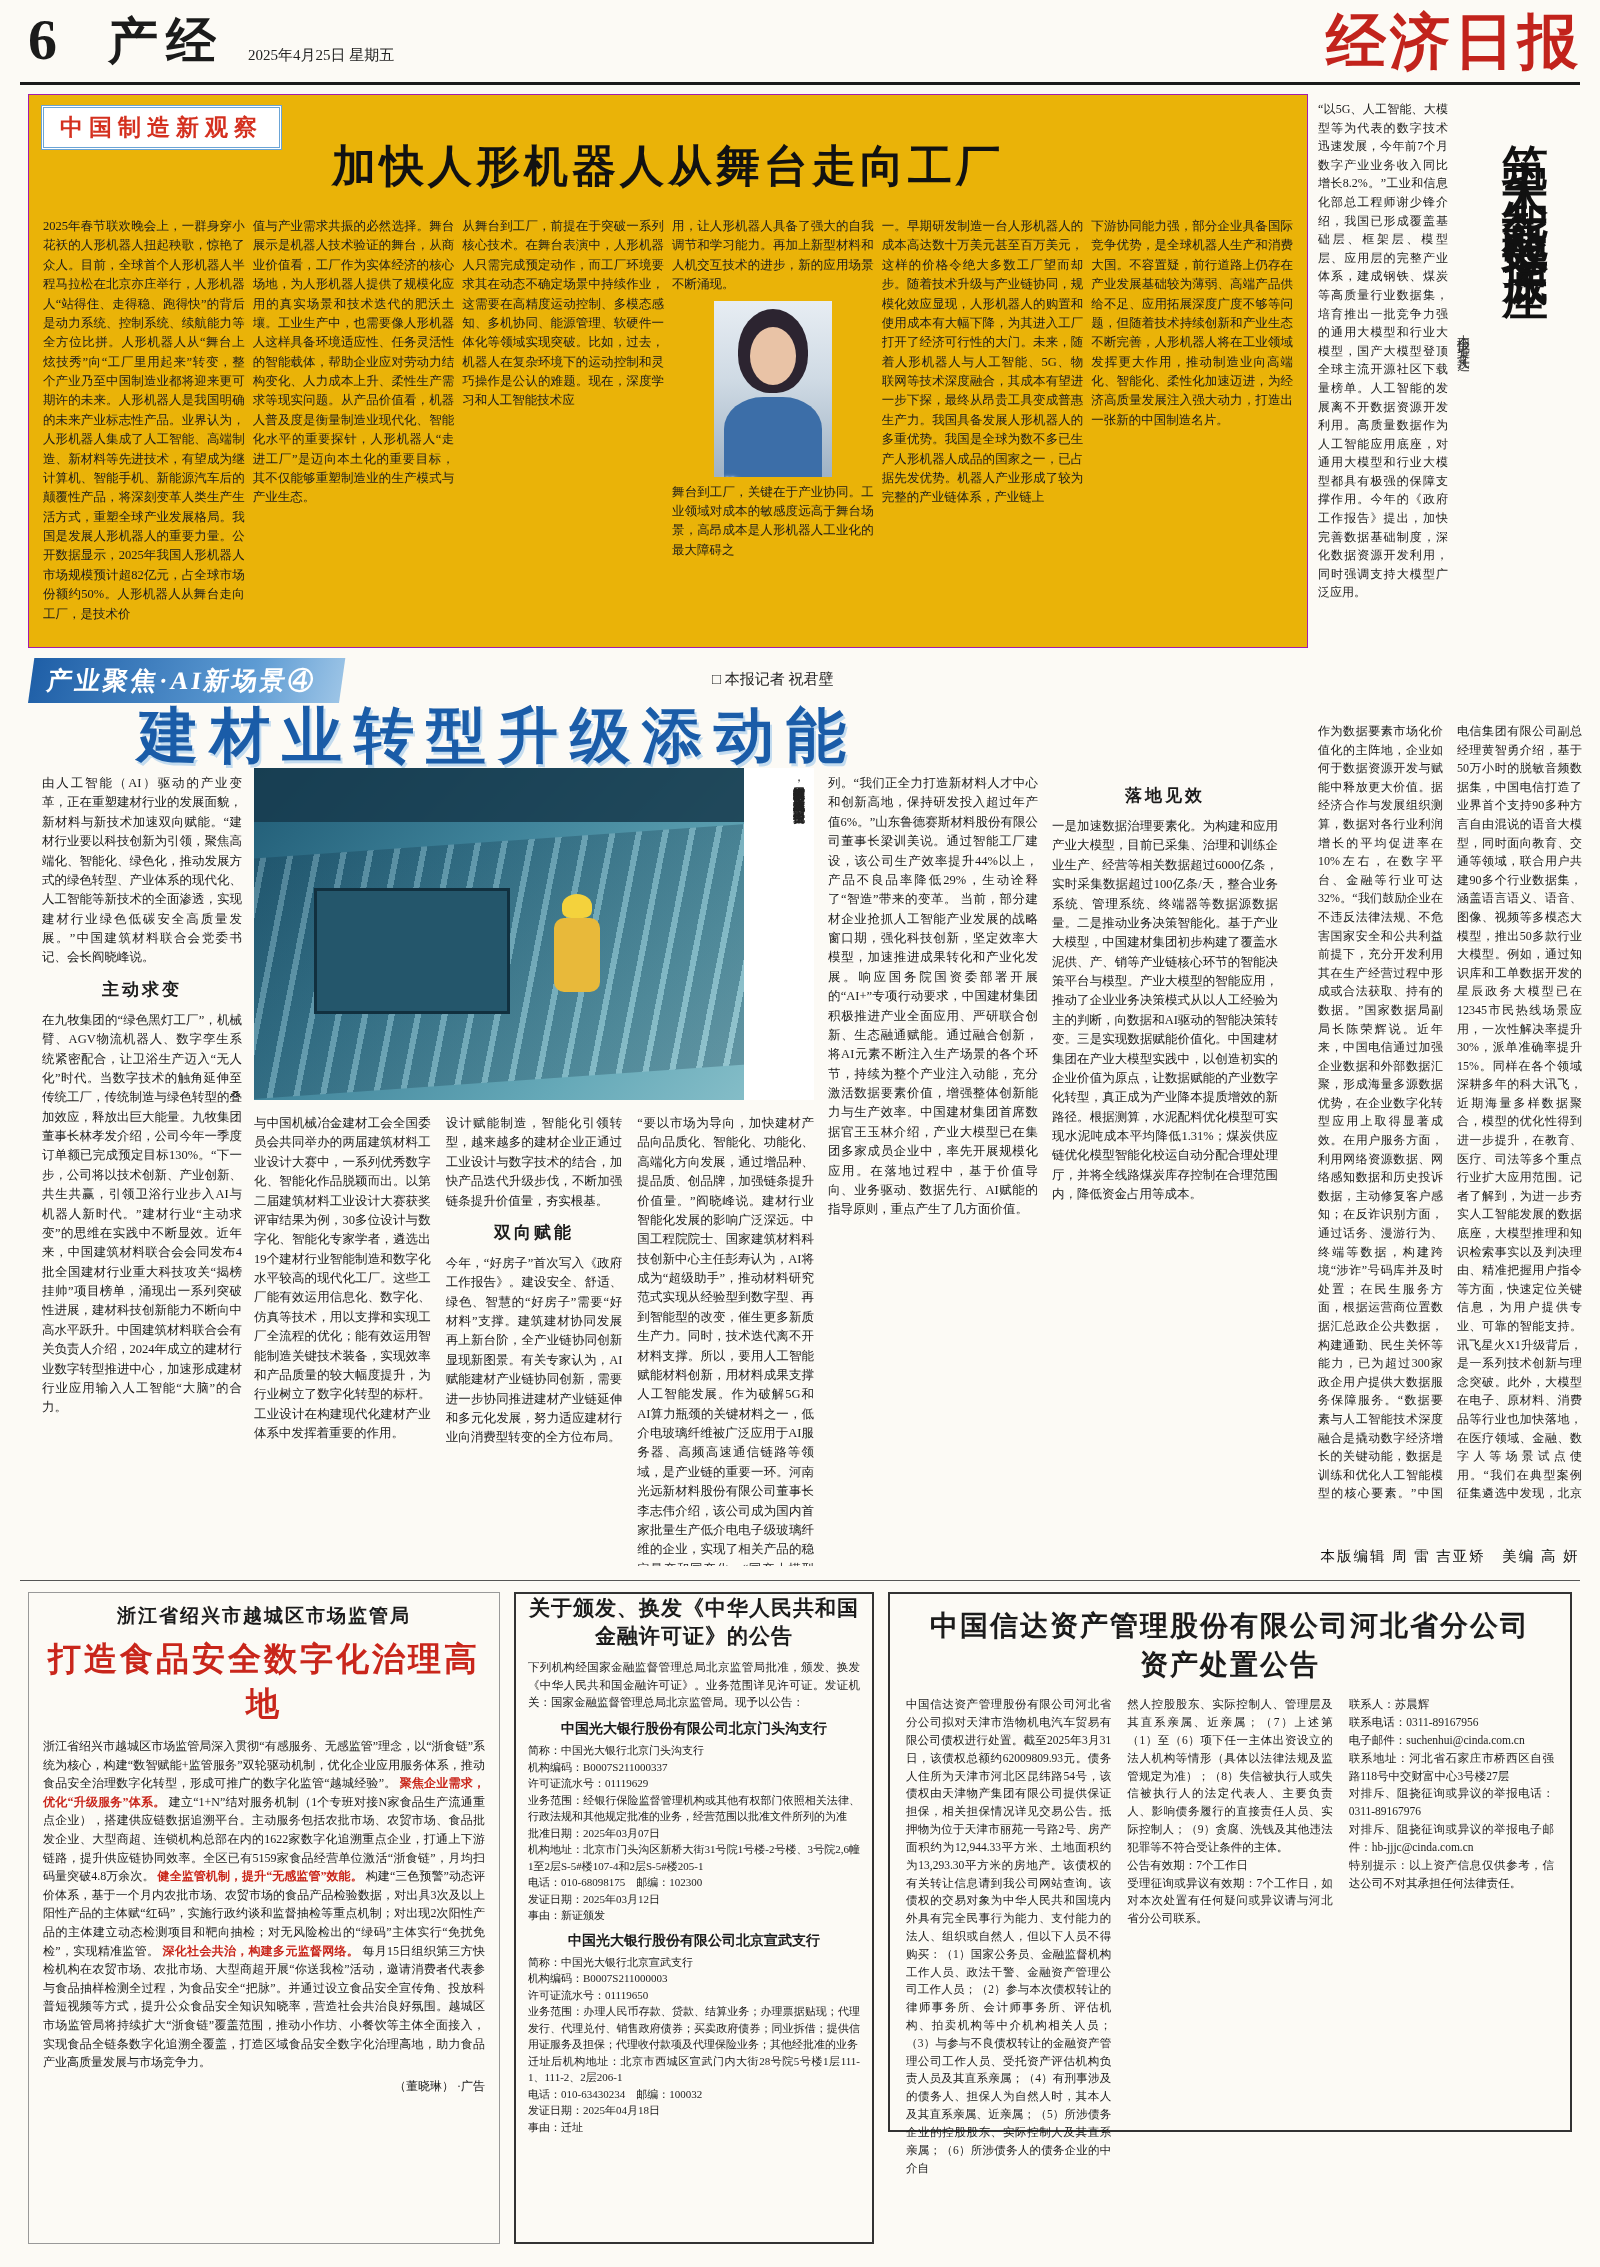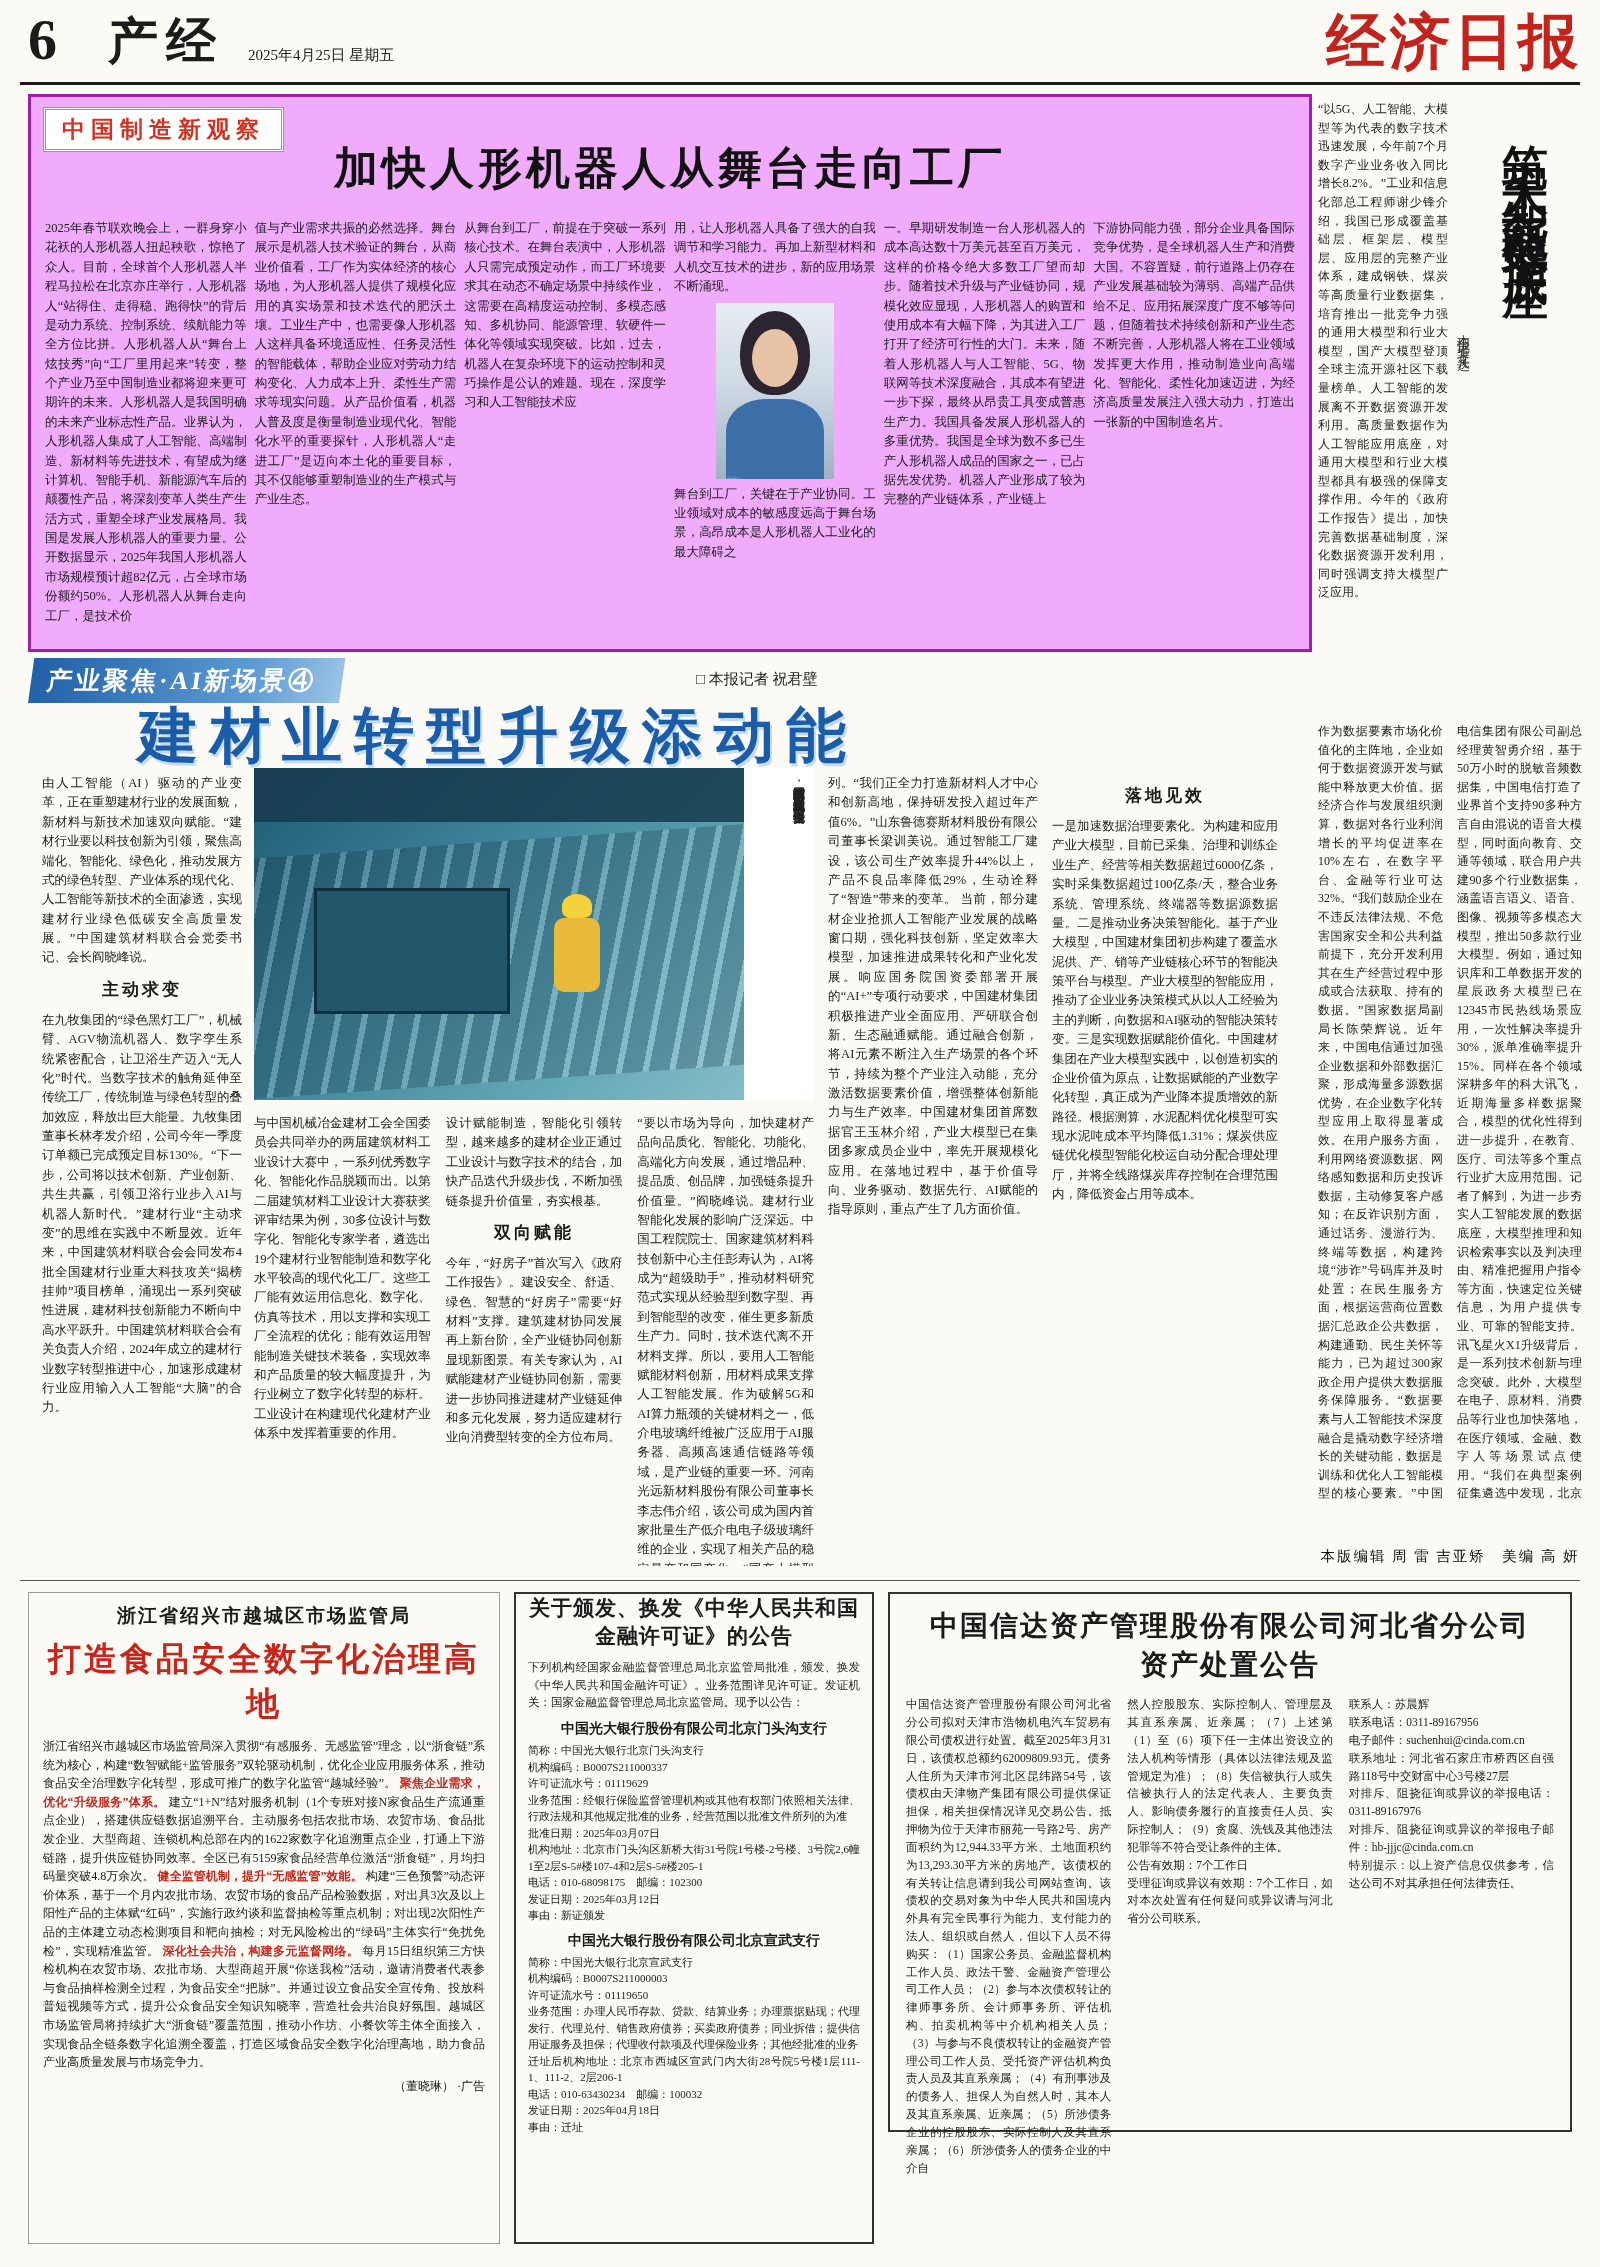--- a/index.html
+++ b/index.html
@@ -8,40 +8,40 @@
   .abs{position:absolute;}
   .jtext{text-align:justify;overflow:hidden;line-height:1.55;}
   
   .pg-num{left:28px;top:6px;font-size:58px;font-weight:900;}
   .sec-name{left:108px;top:8px;font-size:50px;font-weight:900;letter-spacing:8px;}
   .hdr-date{left:248px;top:46px;font-size:15px;color:#222;}
   .masthead{right:18px;top:2px;font-size:60px;font-weight:900;color:#c2231c;letter-spacing:4px;
             font-family:"DejaVu Serif",serif;}
   .hdr-rule{left:20px;right:20px;top:82px;border-top:3px solid #1a1a1a;height:0;}
   
-  .top-art{left:28px;top:94px;width:1278px;height:552px;border:3px solid #a21caf;background:#f0abfc;text-decoration:underline;}
+  .top-art{left:28px;top:94px;width:1278px;height:552px;border:1px solid #a21caf;background:#eab308;text-decoration:underline;}
   .kicker1{position:absolute;left:12px;top:10px;padding:4px 16px;border:3px double #6aa4d6;
            color:#d4301f;font-size:23px;font-weight:bold;letter-spacing:6px;background:#fff;}
   .top-headline{position:absolute;left:0;right:0;top:42px;text-align:center;font-size:44px;
                 font-weight:900;letter-spacing:4px;color:#121212;}
   .ta-cols{position:absolute;left:14px;right:14px;top:122px;bottom:12px;display:flex;gap:8px;}
   .ta-col{flex:1;font-size:12.5px;}
   .portrait{position:relative;width:118px;height:176px;margin:6px auto;
             background:linear-gradient(180deg,#e7edf3 0%,#cfdae4 45%,#9fb2c4 100%);overflow:hidden;}
   .portrait .hair{position:absolute;left:24px;top:8px;width:70px;height:84px;border-radius:50% 50% 45% 45%;background:#2c2430;}
   .portrait .face{position:absolute;left:36px;top:26px;width:46px;height:58px;border-radius:50%;background:#e9c3a6;}
   .portrait .blouse{position:absolute;left:10px;top:96px;width:98px;height:80px;border-radius:40% 40% 0 0;background:#3c6ea8;}
   .portrait .name{position:absolute;left:4px;bottom:8px;writing-mode:vertical-rl;font-size:20px;font-weight:900;
                   color:#e7382c;text-shadow:0 0 2px #fff,0 0 4px #fff;letter-spacing:4px;}
   
   .feat{left:28px;top:656px;width:1278px;height:918px;}
   .kicker2{position:absolute;left:0;top:2px;padding:6px 26px 6px 16px;color:#fff;font-size:25px;font-weight:bold;
            letter-spacing:3px;background:linear-gradient(100deg,#1f5fa7,#5d9bd3 70%,#9cc4e6);
            transform:skewX(-8deg);transform-origin:bottom left;}
-  .feat-byline{position:absolute;left:668px;top:14px;font-size:15px;color:#222;}
+  .feat-byline{position:absolute;left:684px;top:14px;font-size:15px;color:#222;}
   .feat-headline{position:absolute;left:110px;top:40px;font-size:60px;font-weight:900;letter-spacing:12px;
                  color:#1a5ca8;text-shadow:2px 3px 0 #c4dcef;}
   .f-colA{left:14px;top:118px;width:200px;height:792px;font-size:12.5px;}
   .f-photo{left:226px;top:112px;width:560px;height:332px;background:linear-gradient(135deg,#1f5a74 0%,#3e8299 35%,#66a9b8 70%,#8fc4cd 100%);overflow:hidden;}
   .f-photo .beam{position:absolute;left:0;top:0;width:100%;height:54px;background:#16394c;opacity:.85;}
   .f-photo .rails{position:absolute;left:-40px;top:70px;width:120%;height:240px;
         background:repeating-linear-gradient(105deg,rgba(255,255,255,.18) 0 6px,rgba(10,40,60,.25) 6px 26px);
         transform:rotate(-4deg);}
   .f-photo .machine{position:absolute;left:60px;top:120px;width:190px;height:120px;background:#24566b;border:3px solid #11303f;}
   .f-photo .vest{position:absolute;left:300px;top:150px;width:46px;height:74px;border-radius:10px;background:#e8b93a;}

